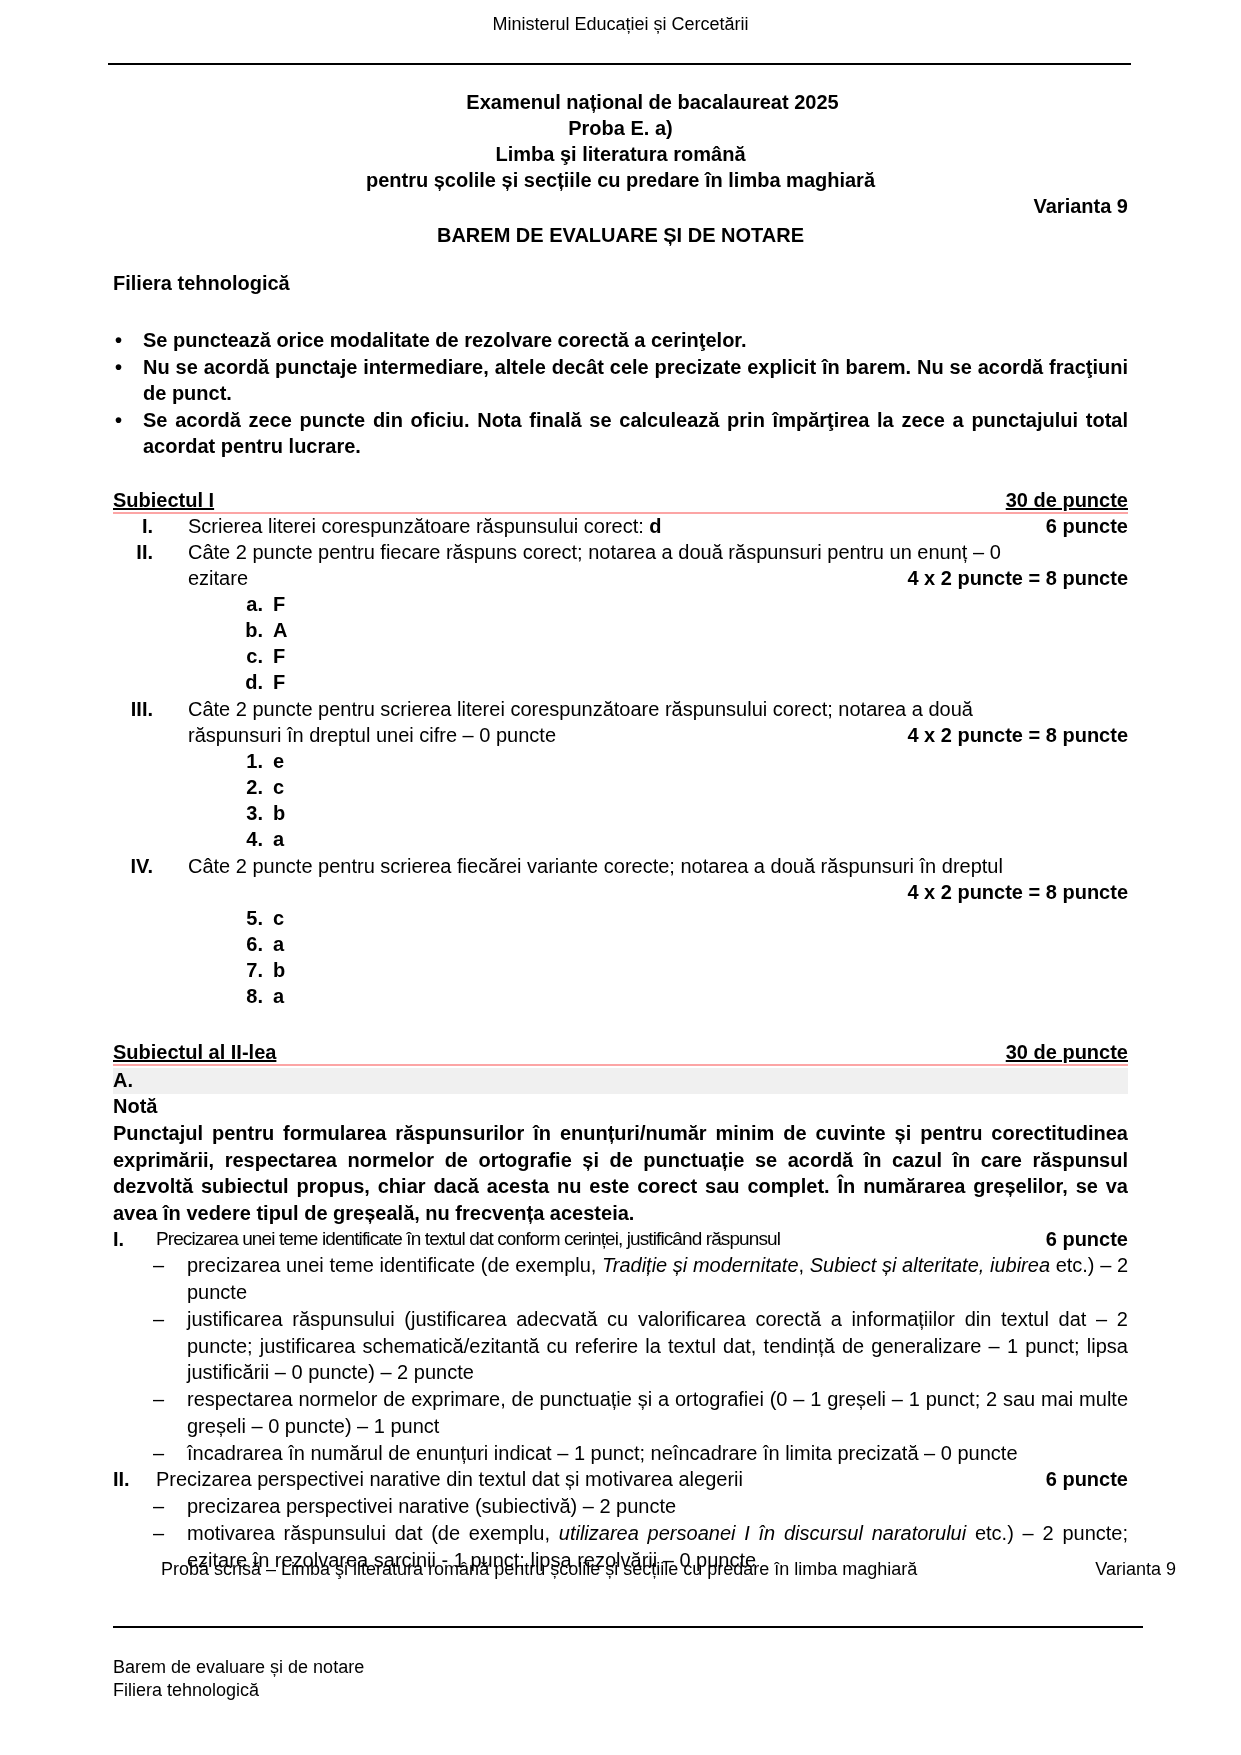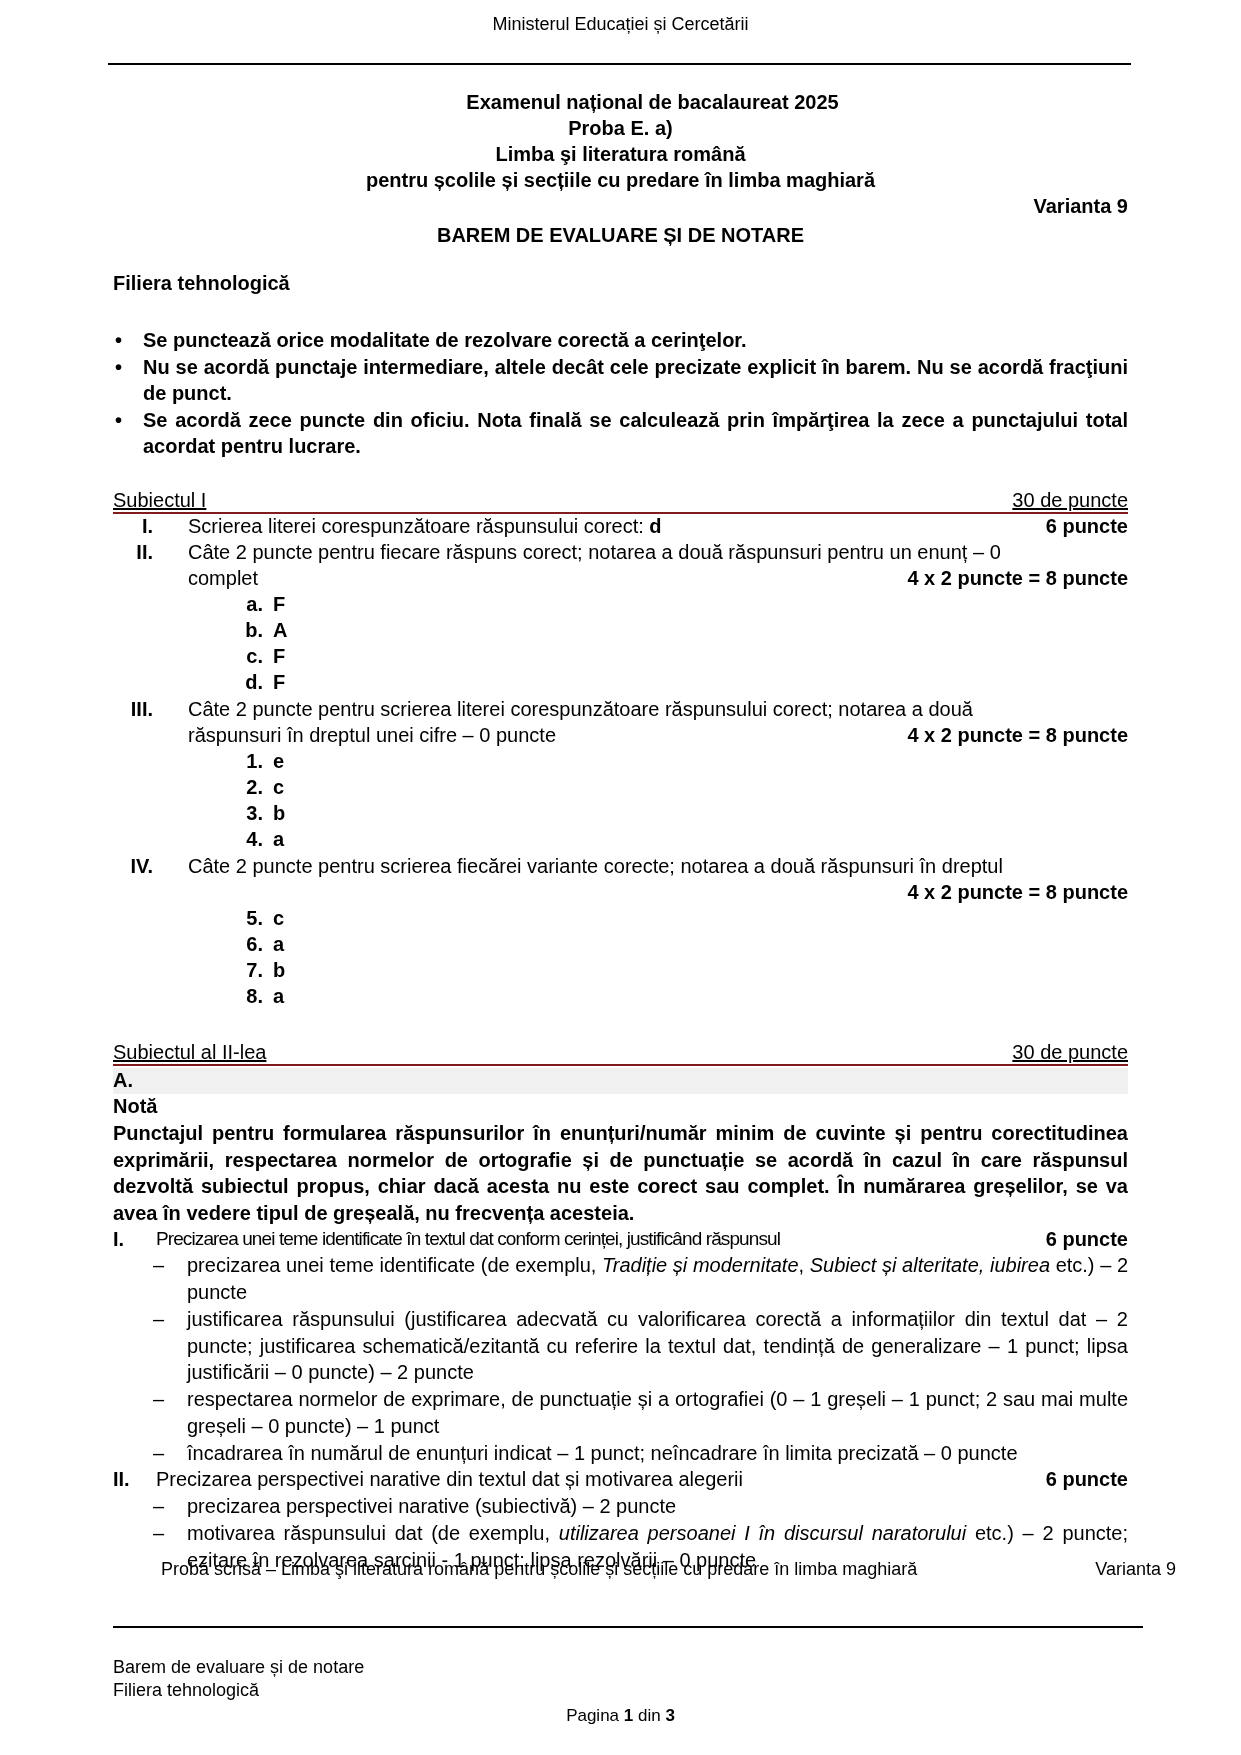--- a/index.html
+++ b/index.html
@@ -7,21 +7,21 @@
   .page { position: absolute; left: 0; top: 0; width: 1241px; height: 1755px; }
   .hdr { position: absolute; left: 0; width: 1241px; text-align: center; font-size: 18px; line-height: 23px; }
   .rule { position: absolute; background: #000; }
   .title-block { position: absolute; left: 0; width: 1241px; text-align: center; font-weight: bold; font-size: 20px; line-height: 26px; }
   .abs { position: absolute; }
   .b { font-weight: bold; }
   .i { font-style: italic; }
   .bullets { position: absolute; left: 113px; width: 1015px; font-size: 20px; line-height: 26.5px; font-weight: bold; }
   .bullets .li { position: relative; padding-left: 30px; text-align: justify; }
   .bullets .li .dot { position: absolute; left: 2px; top: 0; }
-  .sect { position: absolute; left: 113px; width: 1015px; font-size: 20px; line-height: 24px; font-weight: normal; border-bottom: 2px solid #7f1d1d; }
+  .sect { position: absolute; left: 113px; width: 1015px; font-size: 20px; line-height: 24px; font-weight: bold; border-bottom: 2px solid #fca5a5; }
   .sect .l { text-decoration: underline; }
   .sect .r { position: absolute; right: 0; top: 0; text-decoration: underline; }
   .item { position: absolute; left: 113px; width: 1015px; font-size: 20px; line-height: 26.5px; }
   .item .num { position: absolute; left: 0; width: 40px; text-align: right; }
   .item .body { position: absolute; left: 75px; width: 940px; text-align: justify; }
   .item .pts { position: absolute; right: 0; font-weight: bold; }
   .ans { position: absolute; left: 225px; font-size: 20px; line-height: 26.5px; font-weight: bold; }
   .ans .k { display: inline-block; width: 38px; text-align: right; margin-right: 10px; }
   .graybar { position: absolute; left: 113px; width: 1015px; height: 26px; background: #f0f0f0; }
   .note { position: absolute; left: 113px; width: 1015px; font-size: 20px; line-height: 26.5px; font-weight: bold; text-align: justify; }
@@ -61,21 +61,21 @@
 
   <div class="item" style="top:513px; height:27px;">
     <span class="num b">I.</span>
     <span class="body"><span>Scrierea literei corespunzătoare răspunsului corect: </span><span class="b">d</span></span>
     <span class="pts">6 puncte</span>
   </div>
 
   <div class="item" style="top:539px; height:54px;">
     <span class="num b">II.</span>
     <span class="body" style="top:0;">Câte 2 puncte pentru fiecare răspuns corect; notarea a două răspunsuri pentru un enunț – 0</span>
-    <span class="body" style="top:26px;">complet</span>
+    <span class="body" style="top:26px;">ezitare</span>
     <span class="pts" style="top:26px;">4 x 2 puncte = 8 puncte</span>
   </div>
   <div class="ans" style="top:591px;"><span class="k">a.</span><span>F</span></div>
   <div class="ans" style="top:617px;"><span class="k">b.</span><span>A</span></div>
   <div class="ans" style="top:643px;"><span class="k">c.</span><span>F</span></div>
   <div class="ans" style="top:669px;"><span class="k">d.</span><span>F</span></div>
 
   <div class="item" style="top:696px; height:54px;">
     <span class="num b">III.</span>
     <span class="body" style="top:0;">Câte 2 puncte pentru scrierea literei corespunzătoare răspunsului corect; notarea a două</span>
@@ -142,16 +142,13 @@
     <span class="c"><span>motivarea răspunsului dat (de exemplu, </span><span class="i">utilizarea persoanei I în discursul naratorului</span><span> etc.) – 2 puncte; ezitare în rezolvarea sarcinii -  1 punct; lipsa rezolvării – 0 puncte</span></span>
   </div>
 
   <div class="rule" style="left:113px; top:1626px; width:1030px; height:2px;"></div>
   <div class="foot" style="top:1558px;margin-left:48px;">
     <span>Probă scrisă – Limba şi literatura română pentru școlile și secțiile cu predare în limba maghiară</span>
     <span class="abs" style="right:0; top:0;">Varianta 9</span>
   </div>
   <div class="foot" style="top:1656px;">Barem de evaluare și de notare</div>
   <div class="foot" style="top:1679px;">Filiera tehnologică</div>
-  <div class="abs" style="left:0; width:1241px; top:1706px; text-align:center; font-size:17px;">
-    <span>Pagina </span><span class="b">1</span><span> din </span><span class="b">3</span>
-  </div>
 </div>
 
 </body></html>

